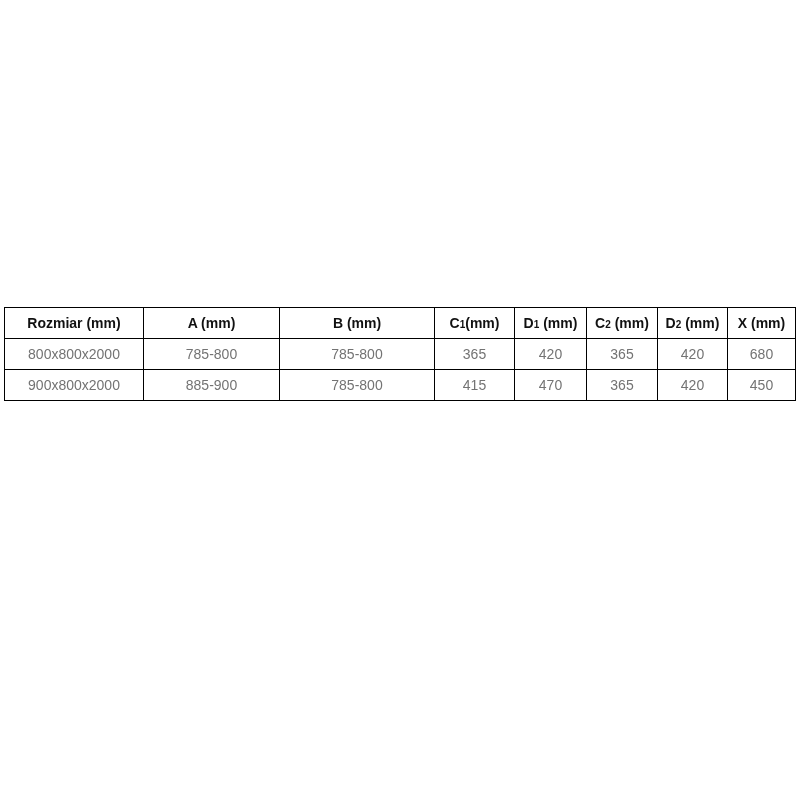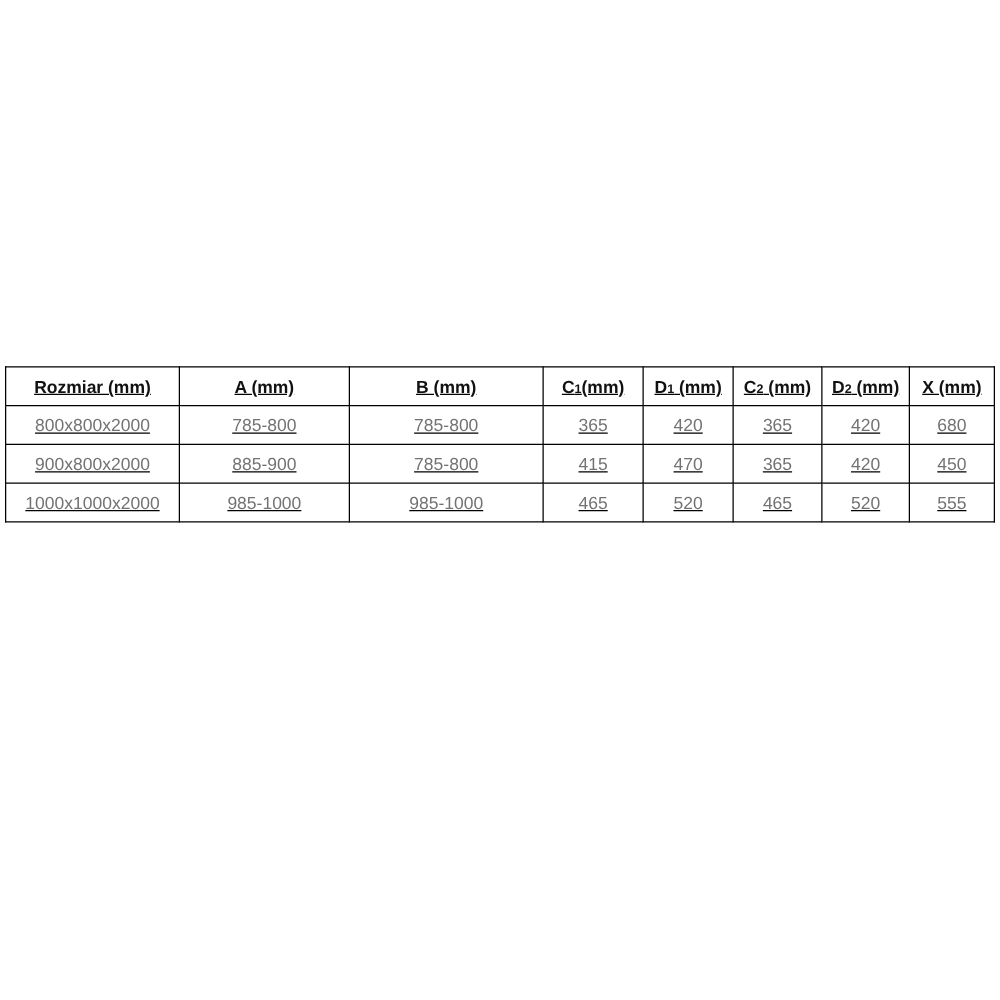--- a/index.html
+++ b/index.html
@@ -11,23 +11,22 @@
     font-family: "Liberation Sans", "DejaVu Sans", sans-serif;
   }
   .page {
     position: relative;
     width: 800px;
     height: 800px;
     background: #ffffff;
   }
   .table-wrap {
     position: absolute;
-    top: 293px;
+    top: 307px;
     left: 4px;
-    text-decoration: underline;
   }
   table.spec {
     border-collapse: collapse;
     table-layout: fixed;
     width: 791px;
   }
   table.spec th,
   table.spec td {
     border: 1px solid #000000;
     text-align: center;
@@ -90,26 +89,16 @@
         <tr>
           <td>900x800x2000</td>
           <td>885-900</td>
           <td>785-800</td>
           <td>415</td>
           <td>470</td>
           <td>365</td>
           <td>420</td>
           <td>450</td>
         </tr>
-        <tr>
-          <td>1000x1000x2000</td>
-          <td>985-1000</td>
-          <td>985-1000</td>
-          <td>465</td>
-          <td>520</td>
-          <td>465</td>
-          <td>520</td>
-          <td>555</td>
-        </tr>
       </tbody>
     </table>
   </div>
 </div>
 
 </body></html>

